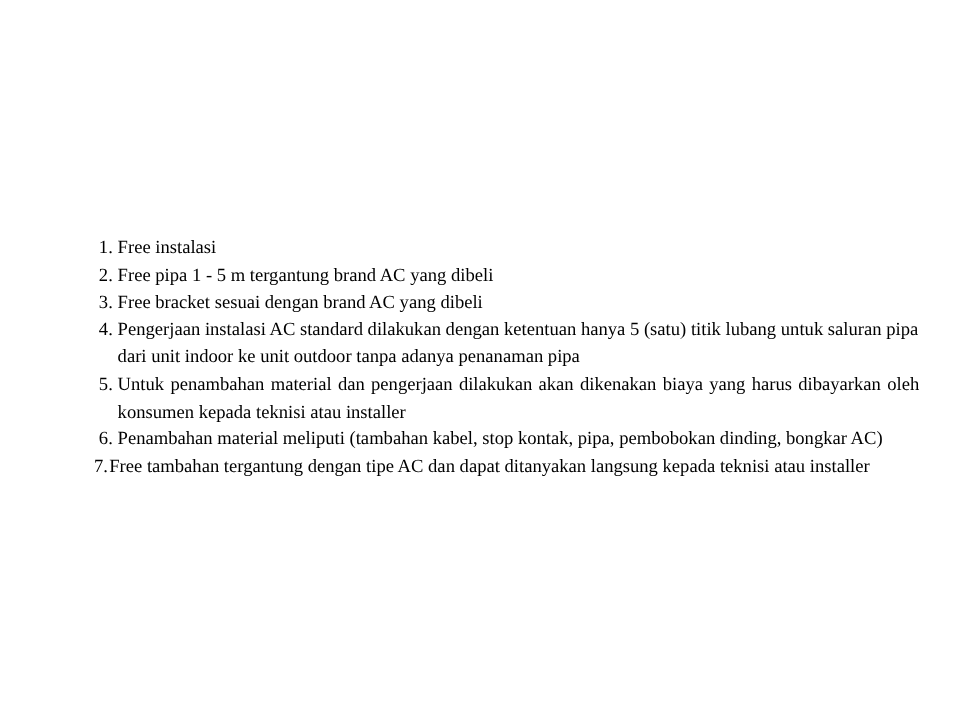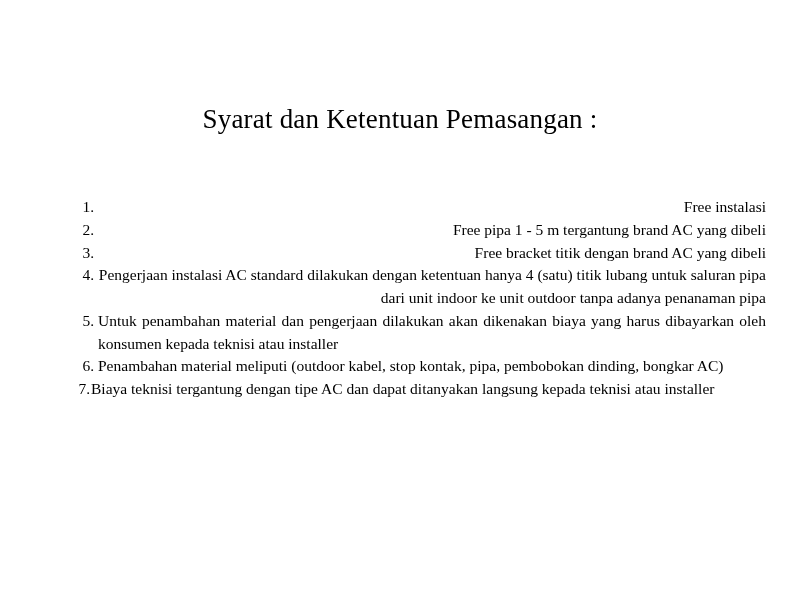--- a/index.html
+++ b/index.html
@@ -49,66 +49,64 @@
     margin-bottom: 0px;
   }
   .li-num {
     flex: 0 0 auto;
     text-align: right;
     padding-right: 4px;
     white-space: pre;
   }
   .li-text {
     flex: 1 1 auto;
-    text-align: right;
   }
   .just .li-text {
     text-align: justify;
     text-justify: inter-word;
   }
   
   .w1 .li-num { width: 18px; }
   .w2 .li-num { width: 18px; }
   .w3 .li-num { width: 18px; }
   .w4 .li-num { width: 18px; }
   .w5 .li-num { width: 18px; }
   .w6 .li-num { width: 18px; }
   .w7 .li-num { width: 14px; padding-right: 1px; }
 </style>
 </head>
 <body>
 
 <div class="slide">
 
-  <div class="slide-title">Syarat dan Ketentuan Pemasangan :</div>
 
   <ul class="body-list">
     <li class="w1">
       <span class="li-num">1.</span>
       <span class="li-text">Free instalasi</span>
     </li>
     <li class="w2">
       <span class="li-num">2.</span>
       <span class="li-text">Free pipa 1 - 5 m tergantung brand AC yang dibeli</span>
     </li>
     <li class="w3">
       <span class="li-num">3.</span>
-      <span class="li-text">Free bracket titik dengan brand AC yang dibeli</span>
+      <span class="li-text">Free bracket sesuai dengan brand AC yang dibeli</span>
     </li>
     <li class="w4">
       <span class="li-num">4.</span>
-      <span class="li-text">Pengerjaan instalasi AC standard dilakukan dengan ketentuan hanya 4 (satu) titik lubang untuk saluran pipa dari unit indoor ke unit outdoor tanpa adanya penanaman pipa</span>
+      <span class="li-text">Pengerjaan instalasi AC standard dilakukan dengan ketentuan hanya 5 (satu) titik lubang untuk saluran pipa dari unit indoor ke unit outdoor tanpa adanya penanaman pipa</span>
     </li>
     <li class="w5 just">
       <span class="li-num">5.</span>
       <span class="li-text">Untuk penambahan material dan pengerjaan dilakukan akan dikenakan biaya yang harus dibayarkan oleh konsumen kepada teknisi atau installer</span>
     </li>
     <li class="w6 just">
       <span class="li-num">6.</span>
-      <span class="li-text">Penambahan material meliputi (outdoor kabel, stop kontak, pipa, pembobokan dinding, bongkar  AC)</span>
+      <span class="li-text">Penambahan material meliputi (tambahan kabel, stop kontak, pipa, pembobokan dinding, bongkar  AC)</span>
     </li>
     <li class="w7 just">
       <span class="li-num">7.</span>
-      <span class="li-text">Biaya teknisi tergantung dengan tipe AC dan dapat ditanyakan langsung kepada teknisi atau installer</span>
+      <span class="li-text">Free tambahan tergantung dengan tipe AC dan dapat ditanyakan langsung kepada teknisi atau installer</span>
     </li>
   </ul>
 
 </div>
 
 </body></html>

